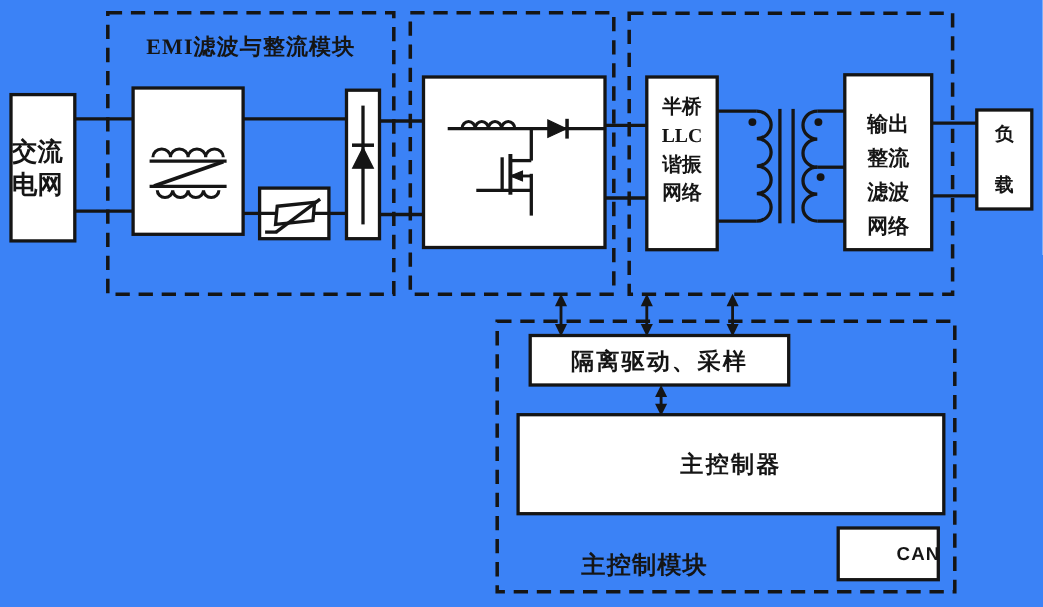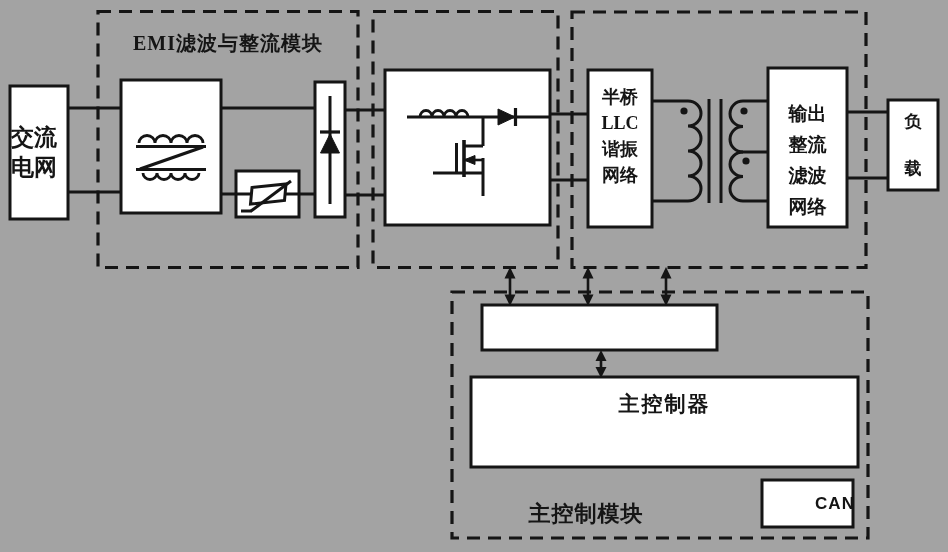--- a/index.html
+++ b/index.html
@@ -1,19 +1,19 @@
 <!DOCTYPE html>
 <html><head>
 <meta charset="utf-8">
 <style>
   html,body{margin:0;padding:0;background:#ffffff;}
   .stage{
     position:relative;
     width:948px;height:552px;
-    background:#a3a3a3;
+    background:#3b82f6;
     overflow:hidden;
     font-family:"Liberation Serif","DejaVu Serif",serif;
   }
   .stage svg{position:absolute;left:0;top:0;}
   .lbl{
     position:absolute;
     color:#151515;
     text-align:center;
     line-height:1.25;
     white-space:nowrap;
@@ -27,21 +27,21 @@
     position:absolute;
     display:flex;flex-direction:column;
     align-items:center;justify-content:center;
     color:#151515;font-weight:600;
   }
   .b-ac{left:10px;top:86px;width:48px;height:133px;font-size:23px;line-height:30px;text-align:center;}
   .b-llcnet{left:588px;top:70px;width:64px;height:131px;font-size:18px;line-height:26px;}
   .b-outnet{left:768px;top:68px;width:79px;height:159px;font-size:19px;line-height:31px;padding-top:25px;box-sizing:border-box;}
   .b-load{left:888px;top:100px;width:50px;height:90px;font-size:17px;justify-content:space-between;padding:10px 0;box-sizing:border-box;}
   .b-iso{left:482px;top:305px;width:235px;height:45px;font-size:21px;letter-spacing:2px;}
-  .b-mcu{left:471px;top:359px;width:387px;height:90px;font-size:21px;letter-spacing:2px;}
+  .b-mcu{left:471px;top:377px;width:387px;height:90px;font-size:21px;letter-spacing:2px;}
   .b-can{left:762px;top:480px;width:106px;height:47px;font-size:17px;font-family:"Liberation Sans","DejaVu Sans",sans-serif;font-weight:600;letter-spacing:1px;margin-left:20px;}
 </style>
 </head>
 <body>
 
 <div class="stage">
 
   <svg width="948" height="552" viewBox="0 0 948 552">
     <g fill="none" stroke="#151515" stroke-width="3.2" stroke-dasharray="13 8">
       <rect x="98" y="11.5" width="260" height="256"></rect>
@@ -176,16 +176,17 @@
     <span>整流</span>
     <span>滤波</span>
     <span>网络</span>
   </div>
 
   <div class="blk b-load">
     <span>负</span>
     <span>载</span>
   </div>
 
+  <div class="blk b-iso">隔离驱动、采样</div>
   <div class="blk b-mcu">主控制器</div>
   <div class="blk b-can">CAN</div>
 
 </div>
 
 </body></html>

